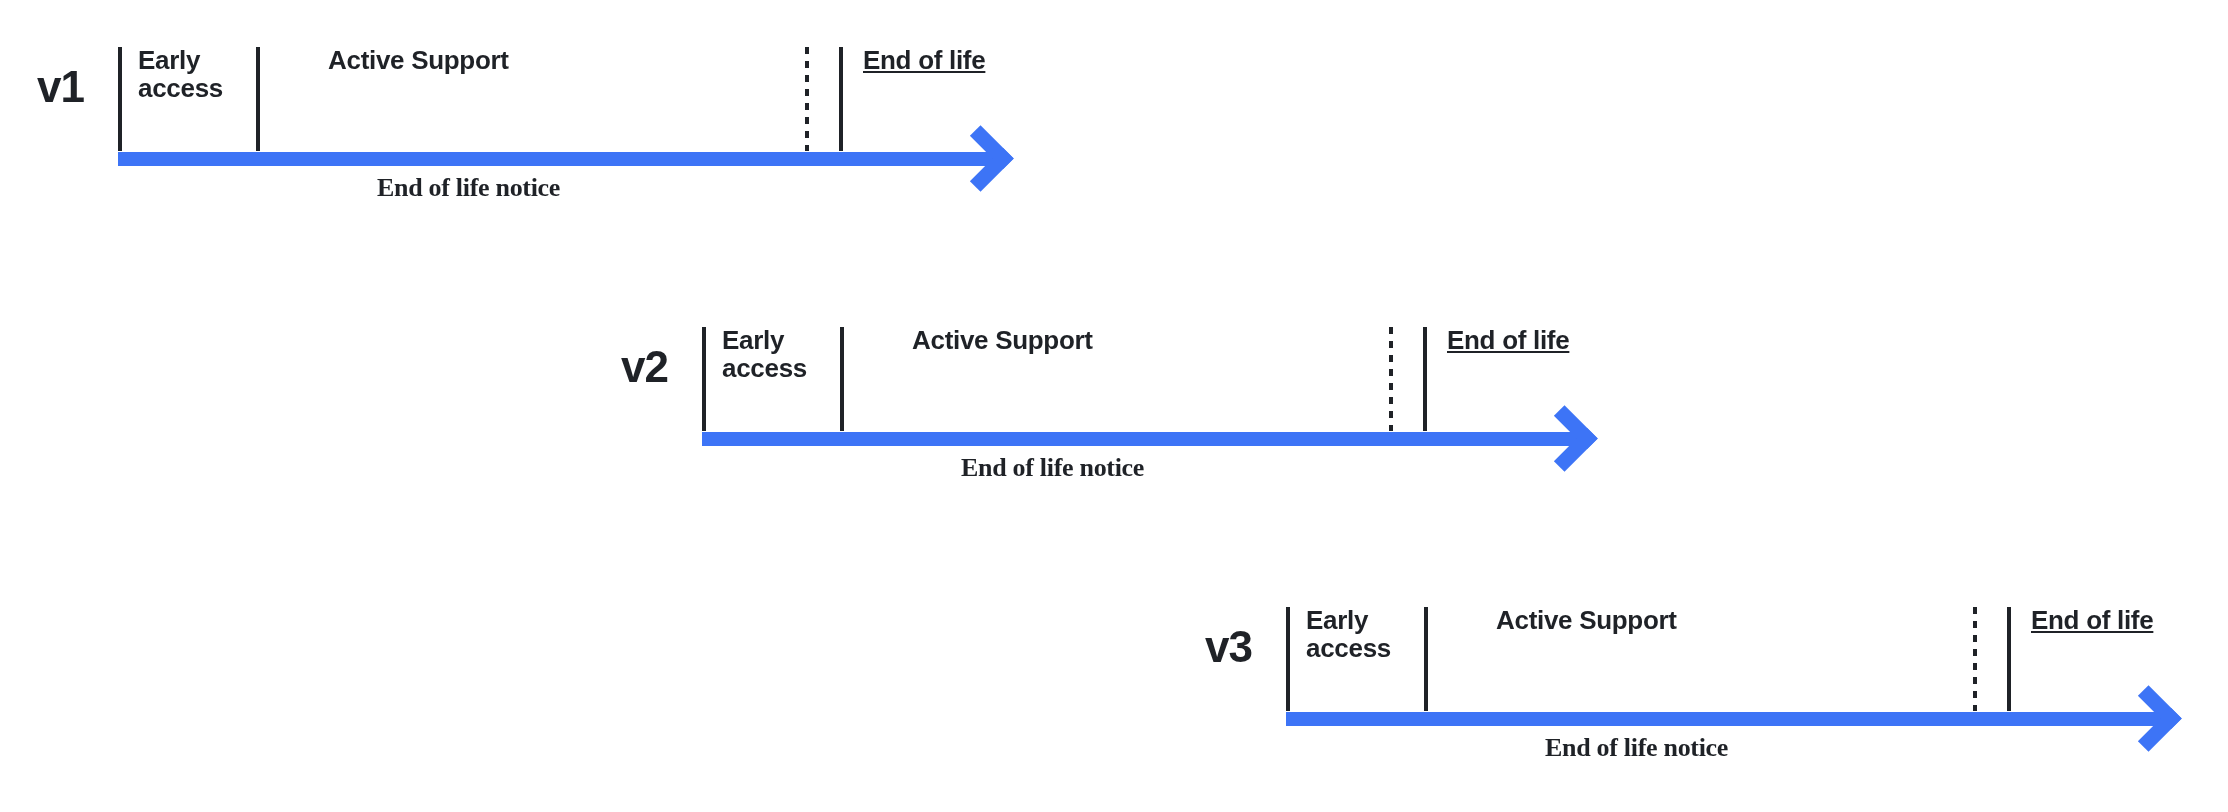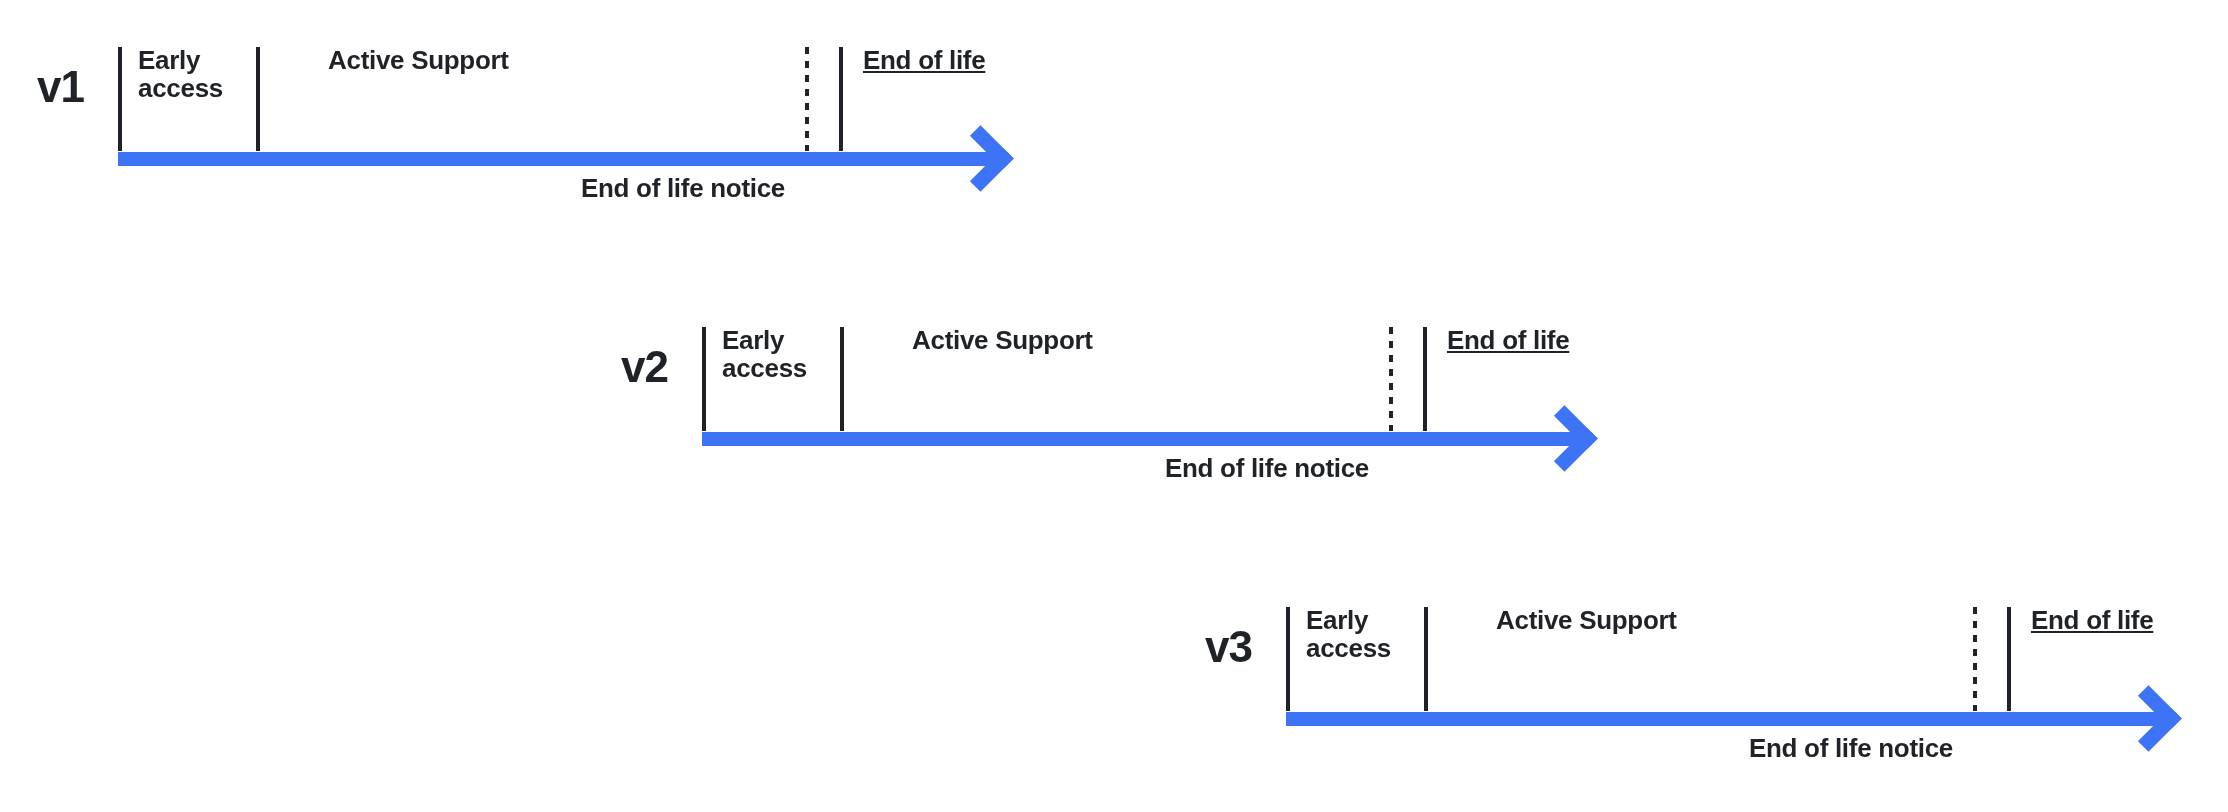--- a/index.html
+++ b/index.html
@@ -53,22 +53,23 @@
     font-size: 26px; line-height: 28px;
     font-weight: 700;
     color: var(--ink);
     letter-spacing: -0.3px;
     white-space: nowrap;
   }
   .lbl.ea   { left: 140px; top: 8px; width: 100px; white-space: normal; }
   .lbl.as   { left: 282px; top: 8px; margin-left: 48px; }
   .lbl.eol  { left: 865px; top: 8px; text-decoration: underline; }
   .lbl.notice {
-    left: 360px; top: 136px; width: 427px;
-    text-align: right;
+    left: 379px; top: 136px; width: 427px;
+    text-align: left;
+    font-family: Liberation Serif, serif;
   }
   .shaft {
     position: absolute;
     left: 120px; top: 114px;
     width: 877px; height: 14px;
     background: var(--arrow);
   }
   .head {
     position: absolute;
     left: 959px; top: 97px;

